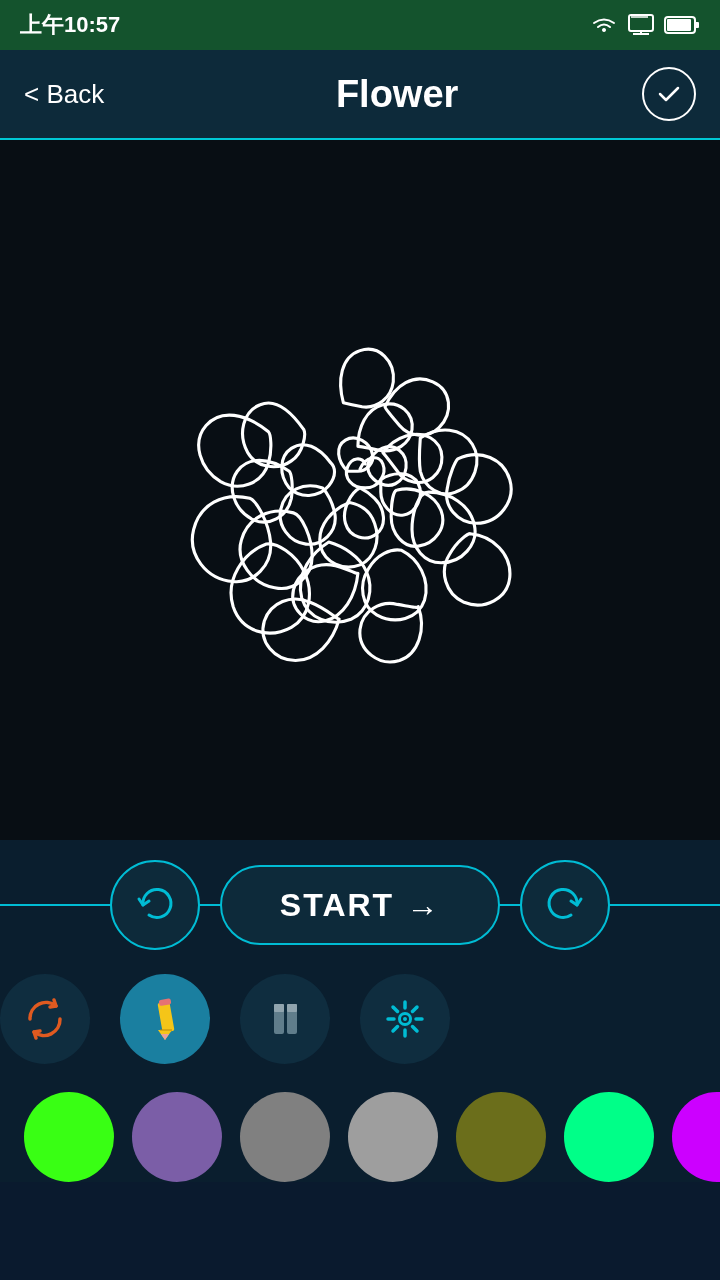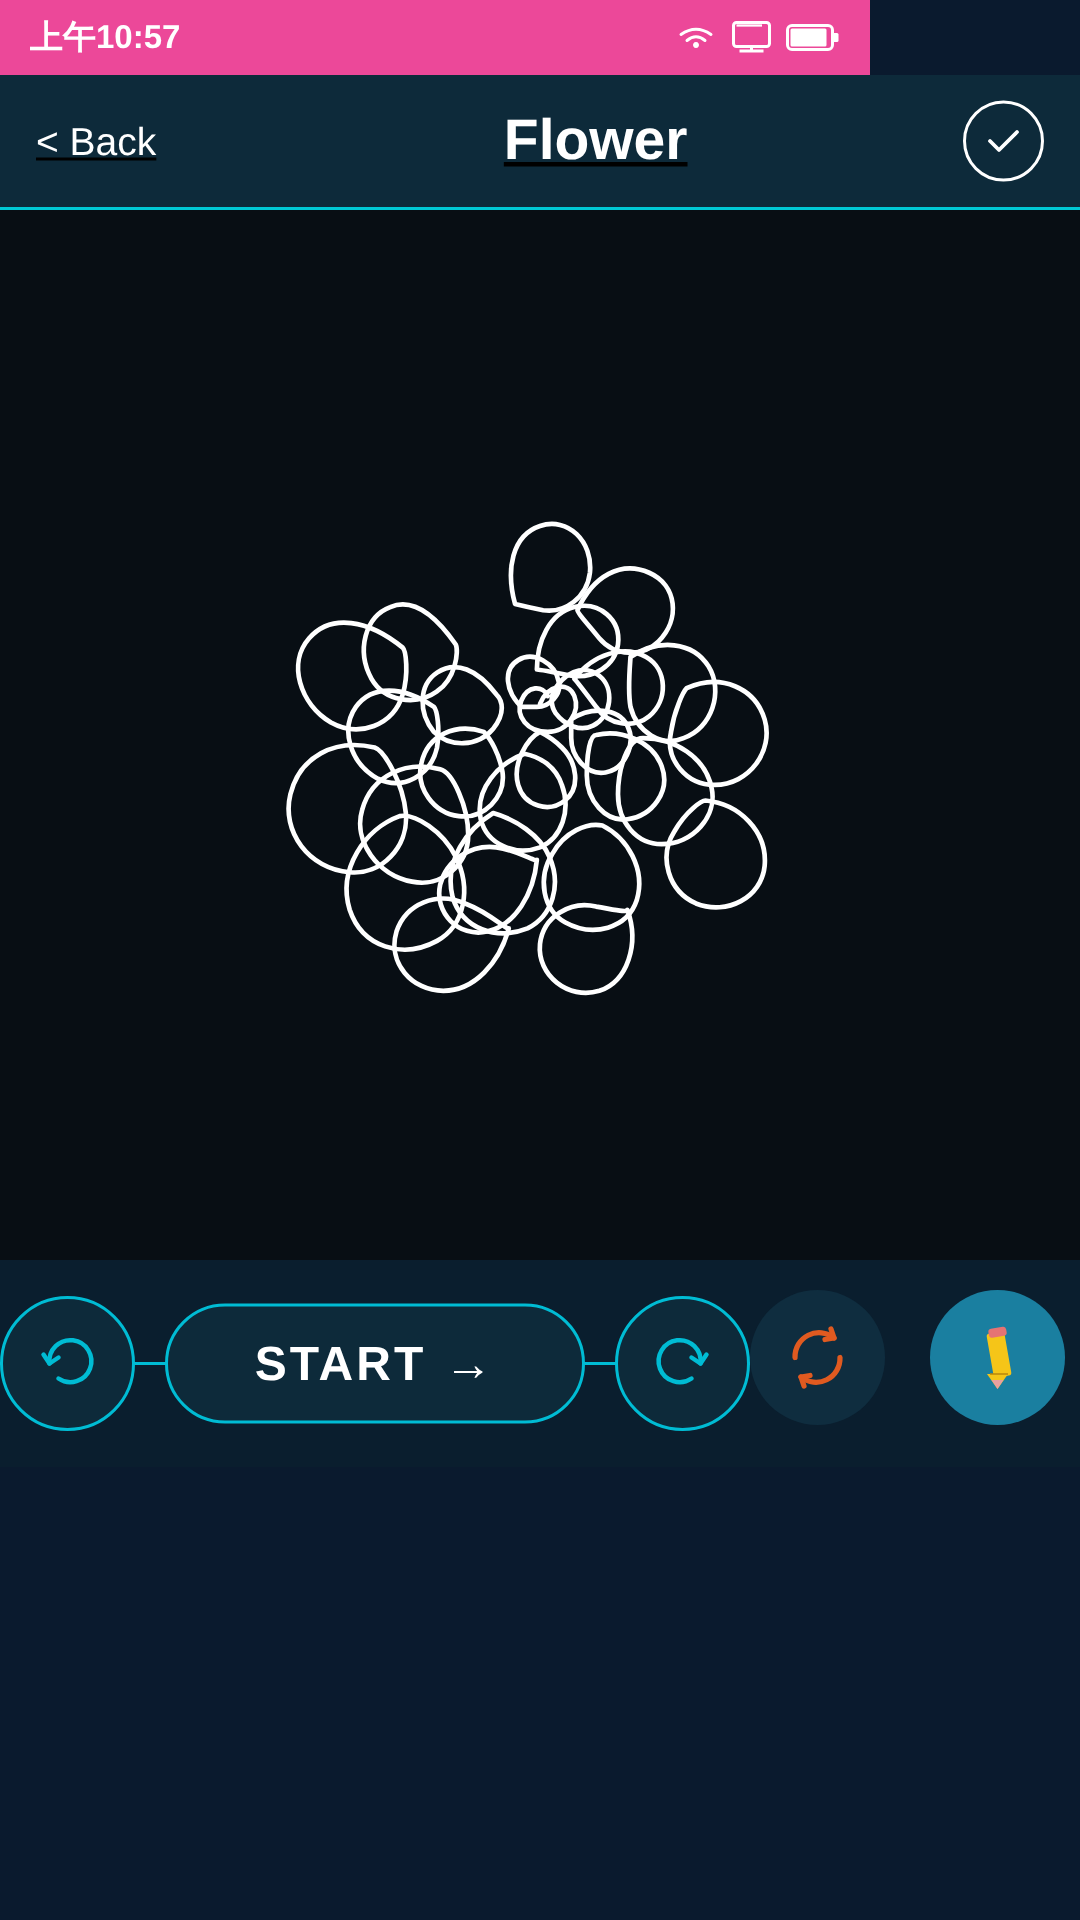--- a/index.html
+++ b/index.html
@@ -7,23 +7,23 @@
     body {
       width: 720px;
       height: 1280px;
       overflow: hidden;
       font-family: -apple-system, 'Helvetica Neue', Arial, sans-serif;
       background: #0a1a2e;
     }
 
     
     #status-bar {
-      width: 580px;
+      width: 720px;
       height: 50px;
-      background: #ec4899;
+      background: #14532d;
       display: flex;
       align-items: center;
       justify-content: space-between;
       padding: 0 20px;
       color: white;
       font-size: 22px;
       font-weight: 500;
     }
     #status-bar .time { font-weight: 600; }
     #status-bar .icons { display: flex; align-items: center; gap: 10px; }
@@ -31,21 +31,20 @@
     
     #nav-bar {
       width: 720px;
       height: 90px;
       background: #0d2a3a;
       display: flex;
       align-items: center;
       justify-content: space-between;
       padding: 0 24px;
       border-bottom: 2px solid #00c8d4;
-      text-decoration: underline;
     }
     #nav-bar .back-btn {
       display: flex;
       align-items: center;
       color: white;
       font-size: 26px;
       cursor: pointer;
       gap: 6px;
     }
     #nav-bar .title {
@@ -83,21 +82,22 @@
       width: 520px;
       height: 520px;
     }
 
     
     #controls-area {
       width: 720px;
       background: #0a1e2e;
       flex: 1;
       display: flex;
-      align-items: flex-end;
+      flex-direction: column;
+      align-items: flex-start;
       gap: 0;
       padding-top: 20px;
     }
 
     
     #start-row {
       width: 720px;
       display: flex;
       align-items: center;
       justify-content: center;

